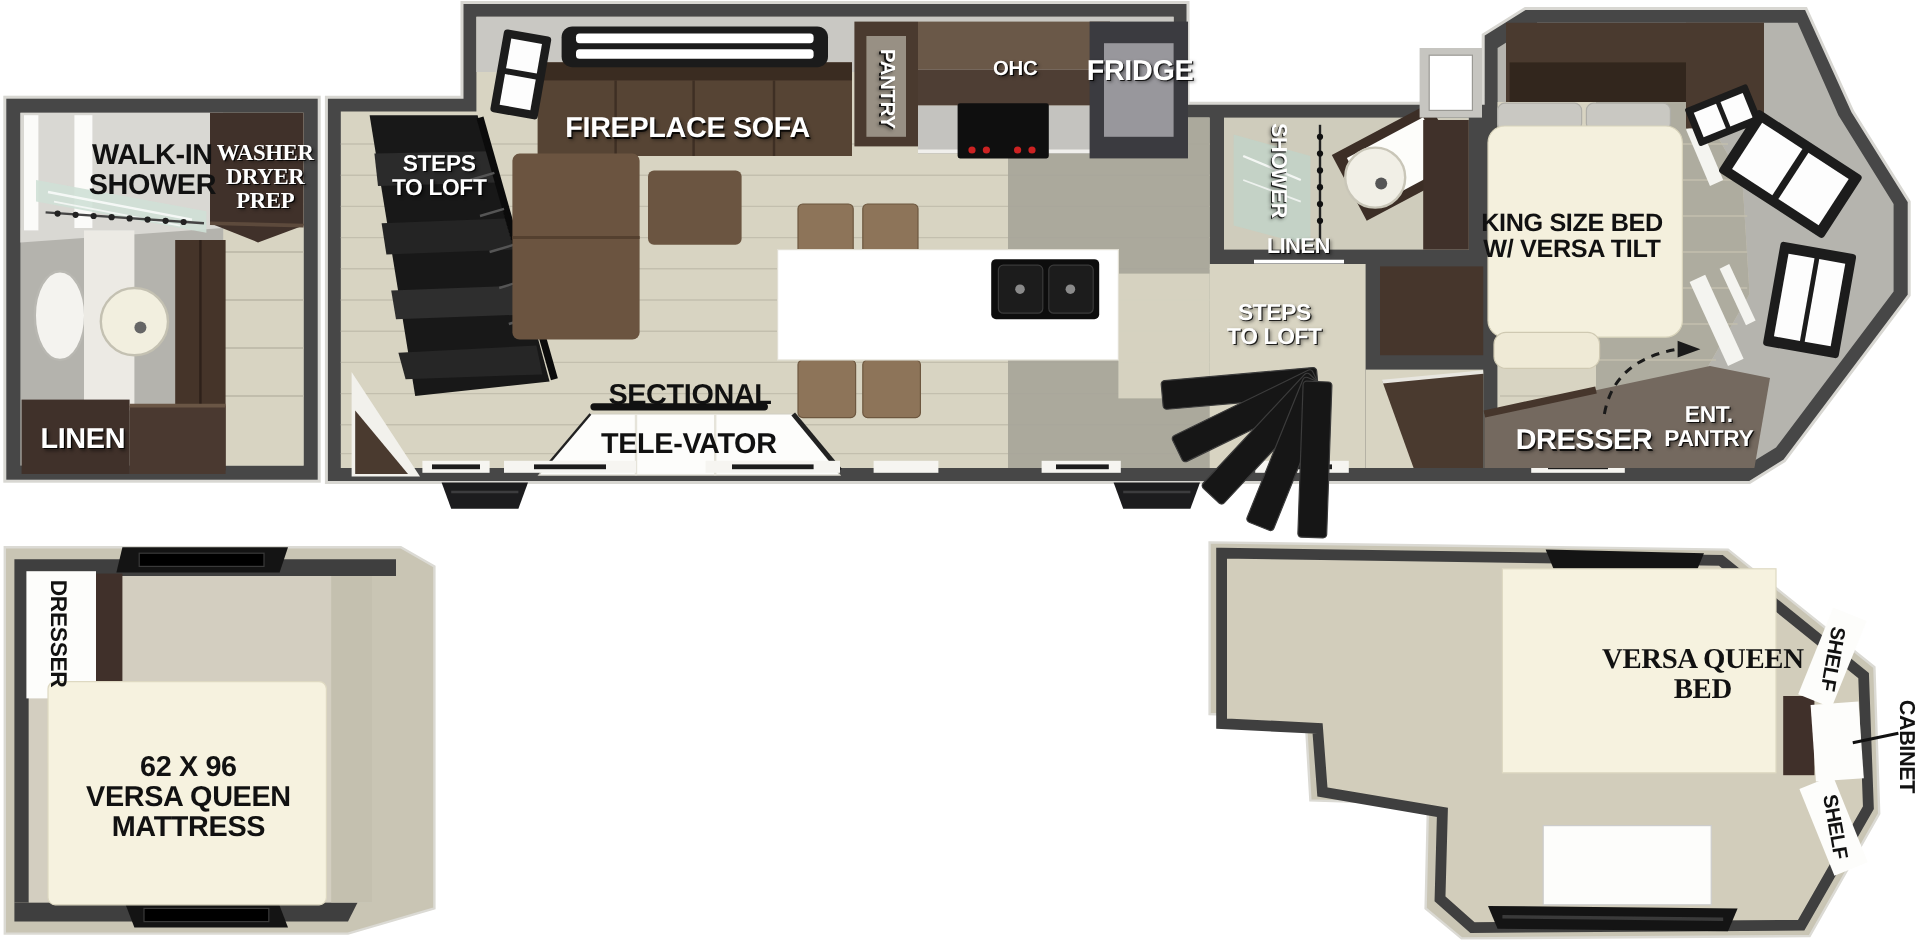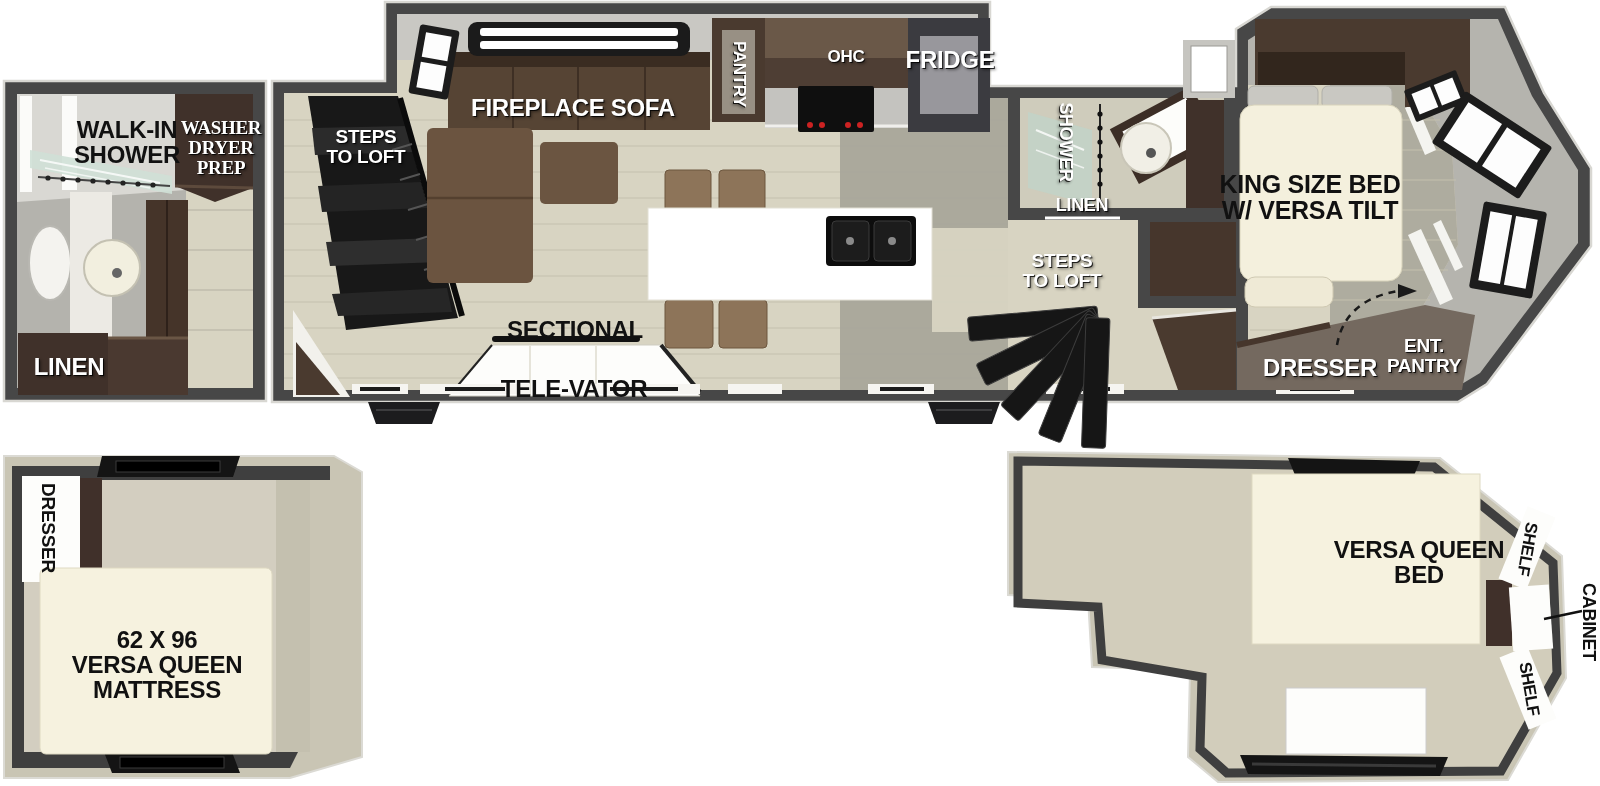--- a/index.html
+++ b/index.html
@@ -7,21 +7,21 @@
          font-family:"Liberation Sans",sans-serif;}
   .stage svg{position:absolute;left:0;top:0;}
   .lbl{position:absolute;font-weight:bold;white-space:pre-line;text-align:center;
        transform:translate(-50%,-50%);line-height:1.04;letter-spacing:-0.3px;
        font-family:"Liberation Sans",sans-serif;pointer-events:none;}
   .lbl-w{color:#ffffff;text-shadow:1px 1px 0 rgba(0,0,0,.8),2px 2px 3px rgba(0,0,0,.45);}
   .lbl-b{color:#111111;}
   .v90 {transform:translate(-50%,-50%) rotate(90deg);}
   .v100{transform:translate(-50%,-50%) rotate(100deg);}
   .v80 {transform:translate(-50%,-50%) rotate(80deg);}
-  .s17{font-size:17px;} .s18{font-size:18px;} .s19{font-size:19px;} .s20{font-size:24px;} .s21{font-size:25px;}
+  .s17{font-size:17px;} .s18{font-size:18px;} .s19{font-size:19px;} .s20{font-size:24px;} .s21{font-size:21px;}
 </style>
 </head>
 <body>
 
 <div class="stage">
 
 <svg width="1600" height="786" viewBox="0 0 1600 786">
 
   <g>
     <rect x="4" y="81" width="262" height="320" fill="#474747" stroke="#d8d7d2" stroke-width="2.5"></rect>
@@ -327,21 +327,21 @@
 SHOWER</div>
 <div class="lbl lbl-w s19" style="left:221px;top:148px;font-family:Liberation Serif, serif;">WASHER
 DRYER
 PREP</div>
 <div class="lbl lbl-w s20" style="left:69px;top:367px;">LINEN</div>
 
 <div class="lbl lbl-w s19" style="left:366px;top:147px;">STEPS
 TO LOFT</div>
 <div class="lbl lbl-w s20" style="left:573px;top:108px;">FIREPLACE SOFA</div>
 <div class="lbl lbl-b s20" style="left:575px;top:330px;">SECTIONAL</div>
-<div class="lbl lbl-b s20" style="left:574px;top:389px;">TELE-VATOR</div>
+<div class="lbl lbl-b s20" style="left:574px;top:371px;">TELE-VATOR</div>
 
 <div class="lbl lbl-w s17 v90" style="left:739px;top:74px;">PANTRY</div>
 <div class="lbl lbl-w s17" style="left:846px;top:57px;">OHC</div>
 <div class="lbl lbl-w s20" style="left:950px;top:60px;">FRIDGE</div>
 
 <div class="lbl lbl-w s18 v90" style="left:1066px;top:142px;">SHOWER</div>
 <div class="lbl lbl-w s18" style="left:1082px;top:205px;">LINEN</div>
 <div class="lbl lbl-w s19" style="left:1062px;top:271px;">STEPS
 TO LOFT</div>
 
@@ -349,18 +349,18 @@
 W/ VERSA TILT</div>
 <div class="lbl lbl-w s20" style="left:1320px;top:368px;">DRESSER</div>
 <div class="lbl lbl-w s19" style="left:1424px;top:356px;">ENT.
 PANTRY</div>
 
 <div class="lbl lbl-b s19 v90" style="left:48px;top:528px;">DRESSER</div>
 <div class="lbl lbl-b s20" style="left:157px;top:665px;">62 X 96
 VERSA QUEEN
 MATTRESS</div>
 
-<div class="lbl lbl-b s20" style="left:1419px;top:563px;">VERSA QUEEN BED</div>
+<div class="lbl lbl-b s20" style="left:1419px;top:563px;font-family:Liberation Serif, serif;">VERSA QUEEN BED</div>
 <div class="lbl lbl-b s17 v100" style="left:1527px;top:549px;">SHELF</div>
 <div class="lbl lbl-b s18 v90" style="left:1589px;top:622px;">CABINET</div>
 <div class="lbl lbl-b s17 v80" style="left:1529px;top:689px;">SHELF</div>
 
 </div>
 
 </body></html>

